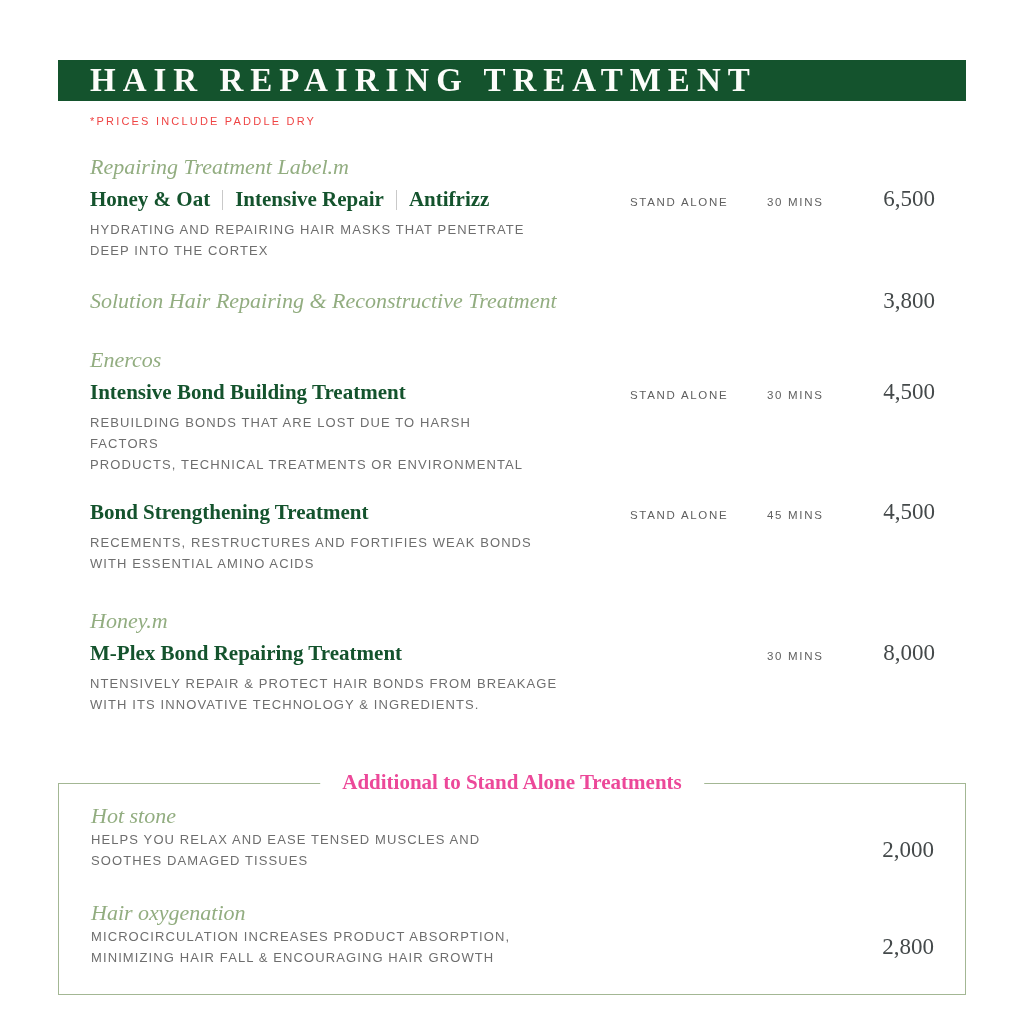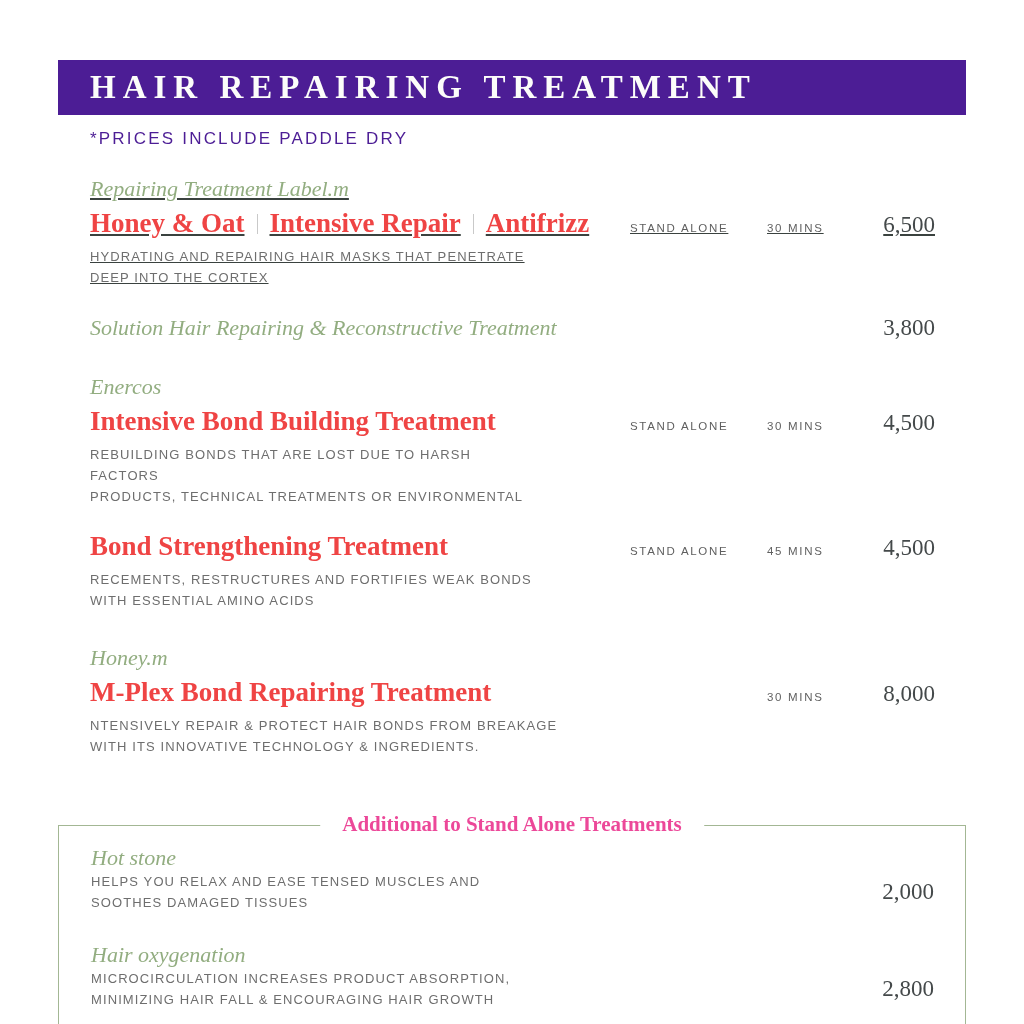--- a/index.html
+++ b/index.html
@@ -9,78 +9,78 @@
     height: 1024px;
     background: #ffffff;
     font-family: "Liberation Serif", serif;
     color: #3a423f;
     overflow: hidden;
   }
   .page { padding: 60px 58px 0 58px; }
 
   
   .banner {
-    background: #4c1d95;
-    height: 55px;
+    background: #14532d;
+    height: 41px;
     display: flex;
     align-items: center;
     padding-left: 32px;
   }
   .banner h1 {
     margin: 0;
     font-size: 33px;
     font-weight: 600;
     letter-spacing: 7px;
     color: #fcfdfa;
     font-family: "Liberation Serif", serif;
   }
   .note {
     margin: 14px 0 0 32px;
     font-family: "Liberation Sans", sans-serif;
-    font-size: 17px;
+    font-size: 11px;
     letter-spacing: 2.2px;
-    color: #4c1d95;
+    color: #ef4444;
   }
 
   
   .content { margin: 0 31px 0 32px; }
 
   .green-heading {
     margin: 0;
     font-style: italic;
     font-weight: 400;
     font-size: 22px;
     color: #92ad80;
     font-family: "Liberation Serif", serif;
   }
 
-  .svc-section.sec-0 { margin-top: 27px; text-decoration: underline; }
+  .svc-section.sec-0 { margin-top: 27px; }
   .svc-section.sec-1 { margin-top: 27px; }
   .svc-section.sec-2 { margin-top: 33px; }
   .svc-section.sec-3 { margin-top: 34px; }
 
   .item { margin-top: 6px; }
   .item + .item { margin-top: 24px; }
 
   .item-row {
     display: grid;
     grid-template-columns: 1fr 137px 90px 78px;
     align-items: baseline;
   }
   .single-row {
     display: grid;
     grid-template-columns: 1fr 78px;
     align-items: baseline;
   }
 
   .item-name {
     margin: 0;
-    font-size: 27px;
+    font-size: 21px;
     font-weight: 600;
-    color: #ef4444;
+    color: #14532d;
     display: flex;
     align-items: center;
   }
   .item-name .sep {
     display: inline-block;
     width: 1px;
     height: 20px;
     background: #c9c9c9;
     margin: 0 12px;
   }

